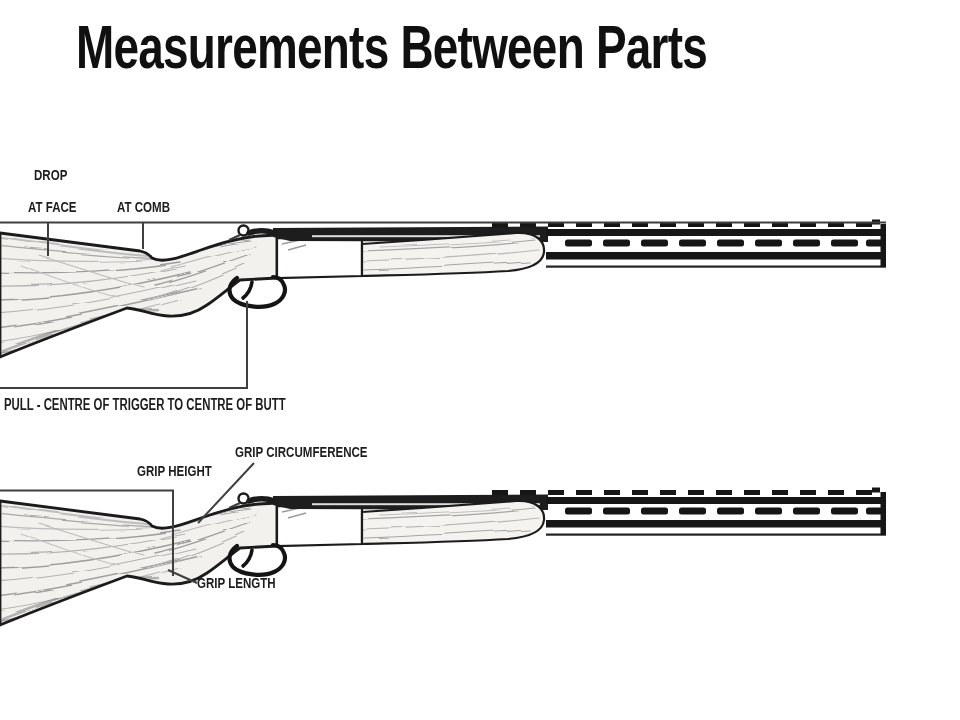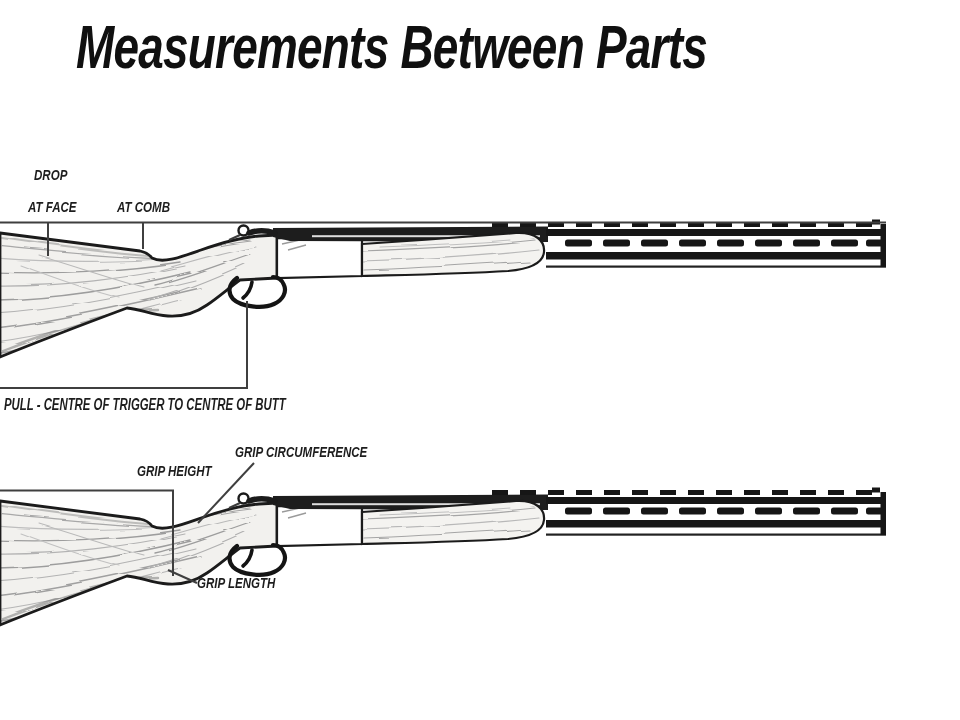--- a/index.html
+++ b/index.html
@@ -1,20 +1,19 @@
 <!DOCTYPE html>
 <html><head>
 <meta charset="utf-8">
 <style>
   html,body{margin:0;padding:0;background:#ffffff;}
   .canvas{
     position:relative;width:960px;height:720px;margin:0 auto;
     background:#ffffff;overflow:hidden;
     font-family:"Liberation Sans", sans-serif;
-    font-style:italic;
   }
   .title{
     position:absolute;left:76px;top:16px;margin:0;
     font-size:62px;font-weight:700;line-height:1;color:#101010;
     letter-spacing:-1px;white-space:nowrap;
     transform:scaleX(.74);transform-origin:0 0;
   }
   .lbl{
     position:absolute;font-weight:700;font-size:15.2px;line-height:1;
     color:#1d1d1d;white-space:nowrap;letter-spacing:0;

